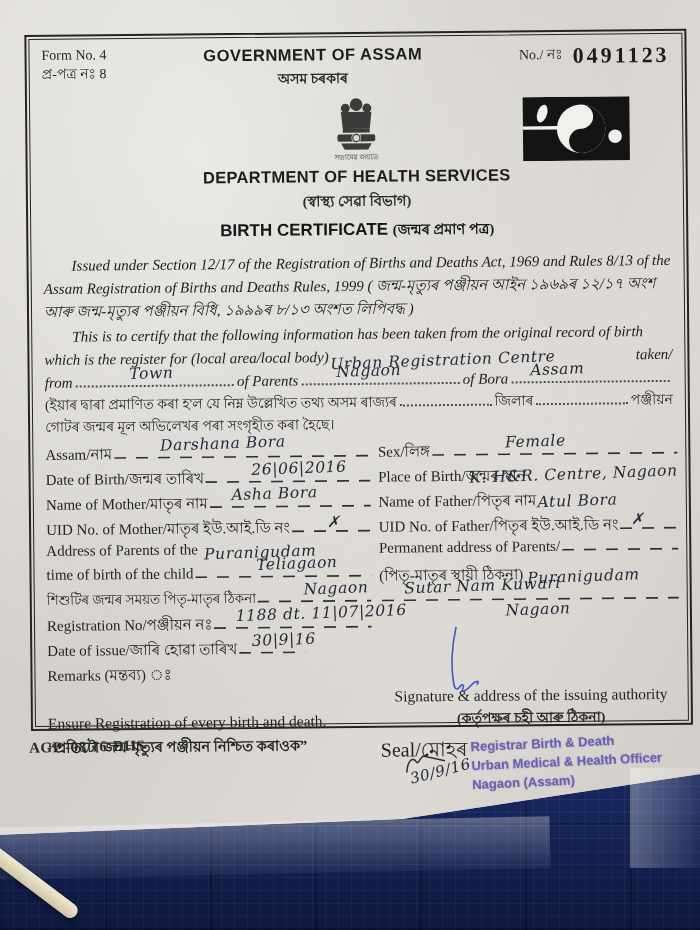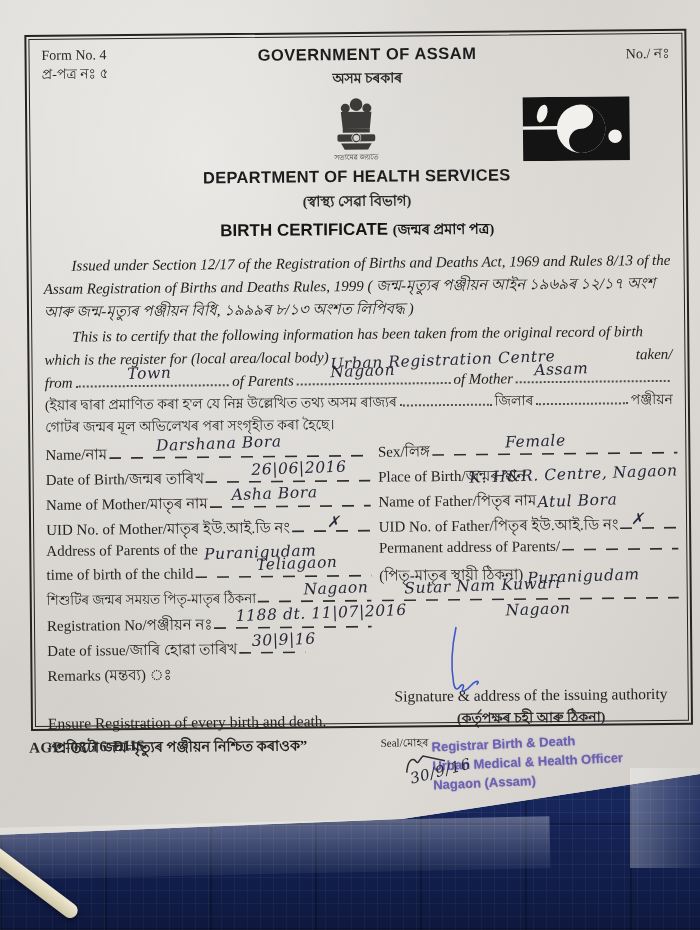--- a/index.html
+++ b/index.html
@@ -94,21 +94,21 @@
   .flabel{white-space:nowrap;}
   .dashfill{flex:1;height:13px;margin:0 2px;
     background:repeating-linear-gradient(90deg,#2e2e2e 0 12px, transparent 12px 22px) bottom / 100% 1.6px no-repeat;}
   .nofill{flex:1;}
   
   .sig-block{position:relative;text-align:center;margin-top:2px;}
   .sig-flourish{position:absolute;left:46px;top:-62px;}
   .sig-line1{font-size:15.5px;color:#1f1f1f;}
   .sig-line2{font-size:14px;font-weight:bold;margin-top:2px;color:#2a2a2a;}
   .seal-row{display:flex;align-items:flex-start;margin-top:3px;text-align:left;position:relative;}
-  .seal-label{font-size:11px;white-space:nowrap;font-family:Liberation Serif, serif;}
+  .seal-label{font-size:20px;white-space:nowrap;font-family:Liberation Serif, serif;}
   .stamp{
     font-family:"Liberation Sans",sans-serif;font-weight:bold;font-size:13px;line-height:19px;
     color:#5a4dab;opacity:0.85;transform:rotate(-2deg);margin-left:4px;
     text-shadow:0 0 1.5px rgba(90,77,171,0.65);white-space:nowrap;
   }
   .seal-scribble{position:absolute;left:28px;top:28px;transform:rotate(-14deg);}
   .seal-scribble .hand{font-size:15px;}
   .ensure{margin-top:26px;}
   .ensure-en{font-size:15.5px;color:#1f1f1f;}
   .ensure-as{font-size:14.5px;font-weight:bold;margin-top:4px;color:#232323;}
@@ -125,28 +125,29 @@
 <div class="bg"></div>
 <div class="bg-dark-bottom"></div>
 
 <div class="sheet">
   <div class="cert">
     <div class="cert-inner">
 
       <div class="hdr">
         <div class="hdr-left">
           <div>Form No. 4</div>
-          <div>প্ৰ-পত্ৰ নঃ ৫</div>
+          <div>প্ৰ-পত্ৰ নঃ 8</div>
         </div>
         <div class="hdr-center">
           <div class="gov-en">GOVERNMENT OF ASSAM</div>
           <div class="gov-as">অসম চৰকাৰ</div>
         </div>
         <div class="hdr-right">
           <span class="no-label">No./ নঃ</span>
+          <span class="serial">0491123</span>
         </div>
       </div>
 
       <div class="emblem-wrap">
         <svg width="56" height="72" viewBox="0 0 60 80">
           <g fill="#3c3b39">
             <circle cx="30" cy="13" r="7"></circle>
             <circle cx="18" cy="17" r="5"></circle>
             <circle cx="42" cy="17" r="5"></circle>
             <path d="M13 21 L47 21 L45 40 L15 40 Z"></path>
@@ -196,39 +197,39 @@
       </div>
       <div class="fillrow">
         <span>from</span>
         <span class="dotfill" style="position:relative;">
           <span class="hand overwrite" style="left:34%;">Town</span>
         </span>
         <span>of Parents</span>
         <span class="dotfill" style="position:relative;">
           <span class="hand overwrite" style="left:22%;">Nagaon</span>
         </span>
-        <span>of Mother</span>
+        <span>of Bora</span>
         <span class="dotfill" style="position:relative;min-width:90px;">
           <span class="hand overwrite" style="left:12%;">Assam</span>
         </span>
       </div>
       <div class="fillrow as-line">
         <span>(ইয়াৰ দ্বাৰা প্ৰমাণিত কৰা হ'ল যে নিম্ন উল্লেখিত তথ্য অসম ৰাজ্যৰ</span>
         <span class="dotfill"></span>
         <span>জিলাৰ</span>
         <span class="dotfill"></span>
         <span>পঞ্জীয়ন</span>
       </div>
       <div class="as-line">গোটৰ জন্মৰ মূল অভিলেখৰ পৰা সংগৃহীত কৰা হৈছে।</div>
 
       <div class="fields">
 
         <div>
           <div class="frow">
-            <span class="flabel">Name/নাম</span>
+            <span class="flabel">Assam/নাম</span>
             <span class="dashfill" style="position:relative;">
               <span class="hand overwrite" style="left:18%;">Darshana Bora</span>
             </span>
           </div>
           <div class="frow">
             <span class="flabel">Date of Birth/জন্মৰ তাৰিখ</span>
             <span class="dashfill" style="position:relative;">
               <span class="hand overwrite" style="left:28%;">26|06|2016</span>
             </span>
           </div>

